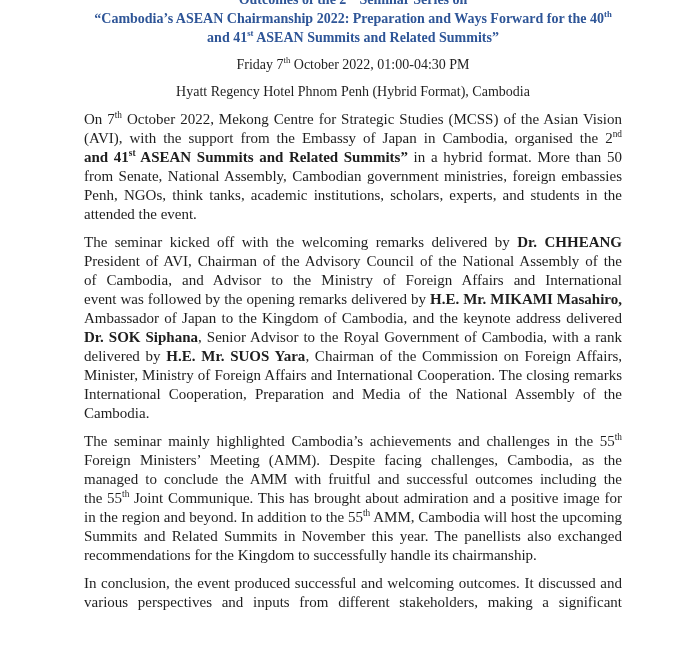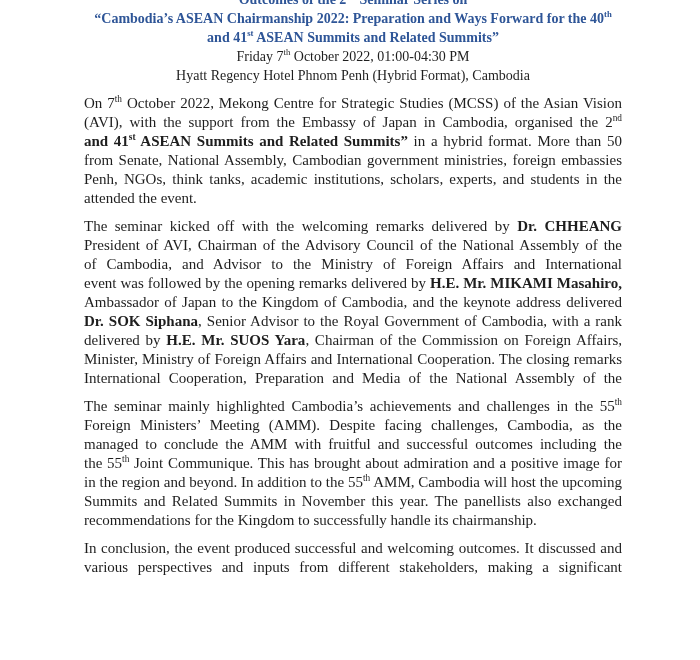--- a/index.html
+++ b/index.html
@@ -31,20 +31,21 @@
     text-align: center;
     white-space: nowrap;
   }
   .hline.title {
     color: #2e5597;
     font-weight: 700;
   }
   .hline.meta {
     color: #1e1e1e;
     font-weight: 400;
+    margin-top: 8px;
   }
   .para {
     margin: 9px 0 0 0;
   }
   .line {
     font-size: 15px;
     line-height: 19px;
     text-align: justify;
     text-align-last: justify;
     overflow: hidden;
@@ -86,20 +87,21 @@
         <div class="para">
           <div class="line"><span>The seminar kicked off with the welcoming remarks delivered by </span><span class="b">Dr. CHHEANG Vannarith</span><span>,</span></div>
           <div class="line"><span>President of AVI, Chairman of the Advisory Council of the National Assembly of the Kingdom</span></div>
           <div class="line"><span>of Cambodia, and Advisor to the Ministry of Foreign Affairs and International Cooperation. The</span></div>
           <div class="line"><span>event was followed by the opening remarks delivered by </span><span class="b">H.E. Mr. MIKAMI Masahiro,</span></div>
           <div class="line"><span>Ambassador of Japan to the Kingdom of Cambodia, and the keynote address delivered by </span><span class="b">H.E.</span></div>
           <div class="line"><span class="b">Dr. SOK Siphana</span><span>, Senior Advisor to the Royal Government of Cambodia, with a rank of Senior</span></div>
           <div class="line"><span>delivered by </span><span class="b">H.E. Mr. SUOS Yara</span><span>, Chairman of the Commission on Foreign Affairs,</span></div>
           <div class="line"><span>Minister, Ministry of Foreign Affairs and International Cooperation. The closing remarks were</span></div>
           <div class="line"><span>International Cooperation, Preparation and Media of the National Assembly of the Kingdom of</span></div>
+          <div class="line last"><span>Cambodia.</span></div>
         </div>
         <div class="para">
           <div class="line"><span>The seminar mainly highlighted Cambodia’s achievements and challenges in the 55</span><span class="sup">th</span><span> ASEAN</span></div>
           <div class="line"><span>Foreign Ministers’ Meeting (AMM). Despite facing challenges, Cambodia, as the ASEAN chair</span></div>
           <div class="line"><span>managed to conclude the AMM with fruitful and successful outcomes including the adoption of</span></div>
           <div class="line"><span>the 55</span><span class="sup">th</span><span> Joint Communique. This has brought about admiration and a positive image for Cambodia</span></div>
           <div class="line"><span>in the region and beyond. In addition to the 55</span><span class="sup">th</span><span> AMM, Cambodia will host the upcoming ASEAN</span></div>
           <div class="line"><span>Summits and Related Summits in November this year. The panellists also exchanged their views</span></div>
           <div class="line last"><span>recommendations for the Kingdom to successfully handle its chairmanship.</span></div>
         </div>

